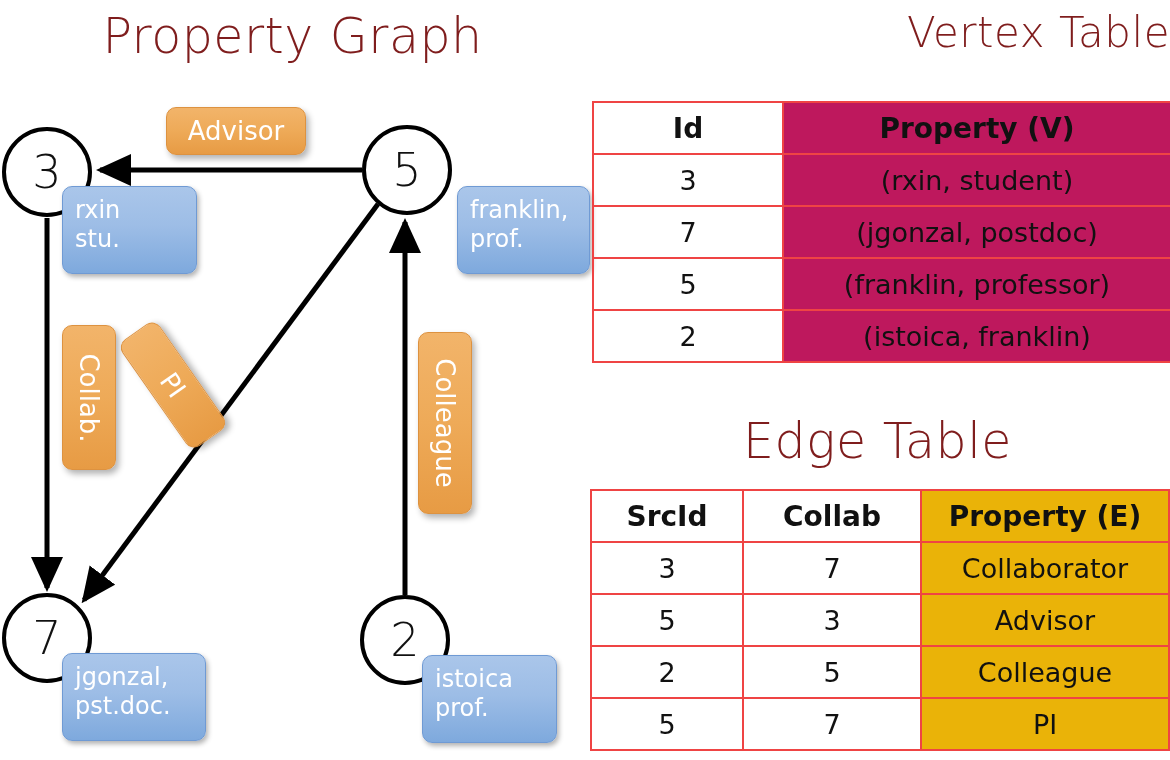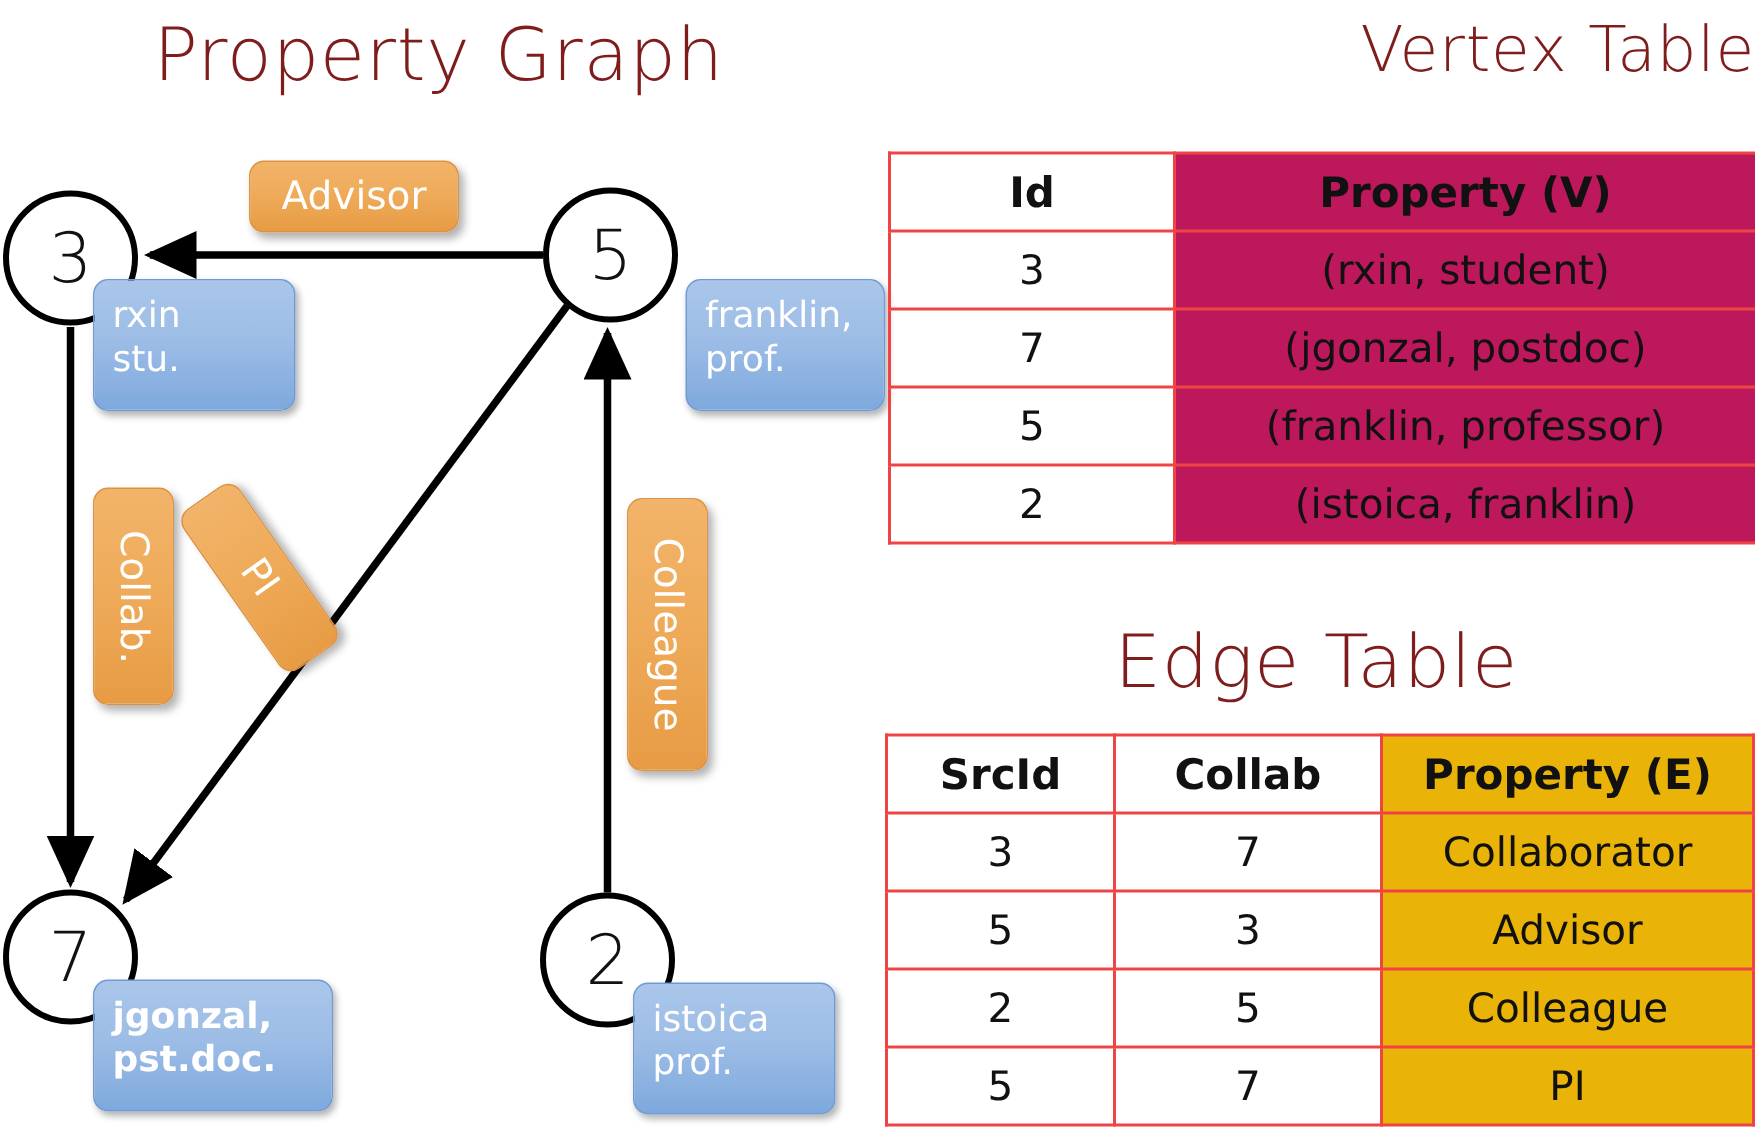--- a/index.html
+++ b/index.html
@@ -124,21 +124,21 @@
 <div class="node-circle" style="left:360px;top:595px;width:90px;height:90px;">2</div>
 
 <div class="blue-box" style="left:62px;top:186px;width:135px;height:88px;padding-left:12px;">
   <span>rxin</span>
   <span>stu.</span>
 </div>
 <div class="blue-box" style="left:424px;top:186px;width:133px;height:88px;margin-left:33px;">
   <span>franklin,</span>
   <span>prof.</span>
 </div>
-<div class="blue-box" style="left:62px;top:653px;width:160px;height:88px;font-weight:bold;">
+<div class="blue-box" style="left:62px;top:653px;width:144px;height:88px;">
   <span>jgonzal,</span>
   <span>pst.doc.</span>
 </div>
 <div class="blue-box" style="left:422px;top:655px;width:135px;height:88px;">
   <span>istoica</span>
   <span>prof.</span>
 </div>
 
 <div class="orange-box" style="left:166px;top:107px;width:140px;height:48px;">Advisor</div>
 

